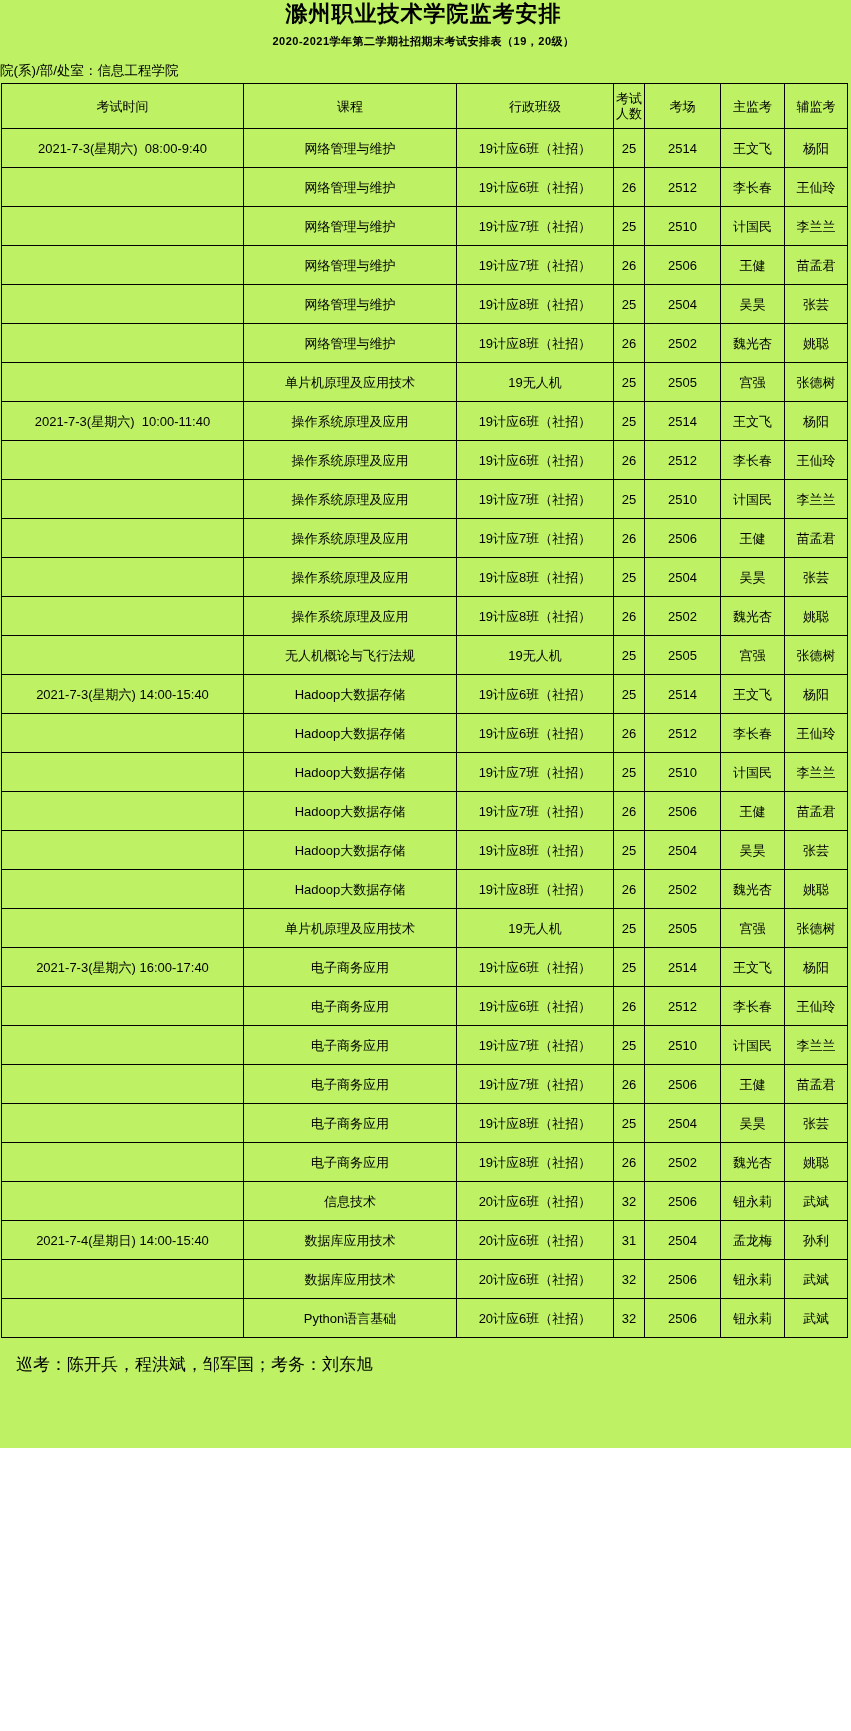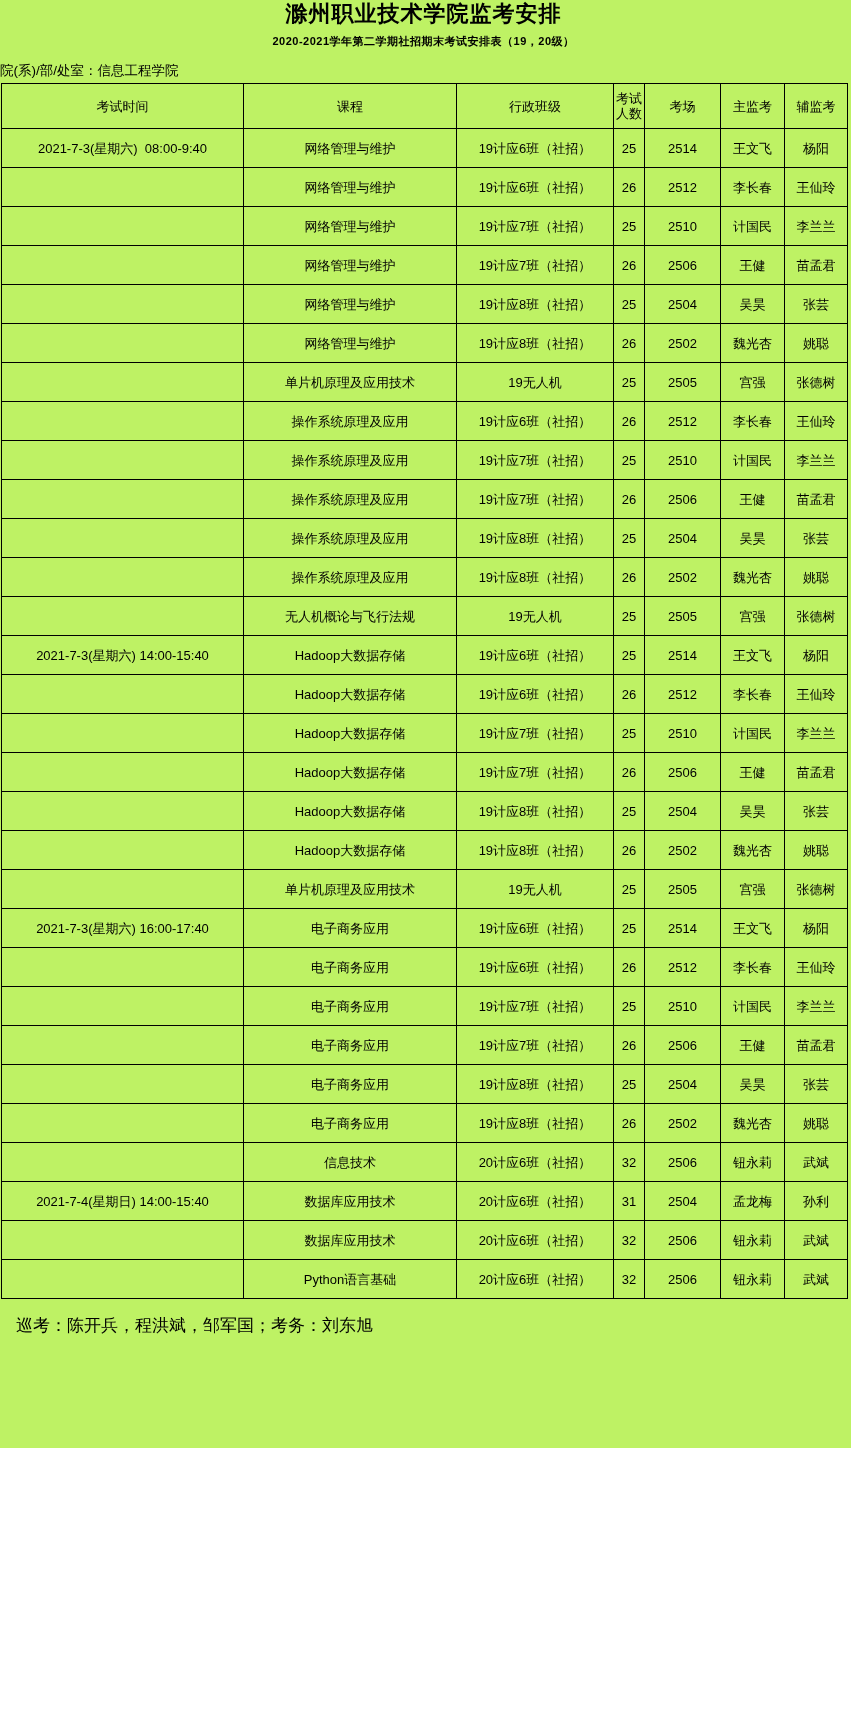--- a/index.html
+++ b/index.html
@@ -157,20 +157,29 @@
         <tr>
           <td></td>
           <td>单片机原理及应用技术</td>
           <td>19无人机</td>
           <td>25</td>
           <td>2505</td>
           <td>宫强</td>
           <td>张德树</td>
         </tr>
         <tr>
+          <td>2021-7-3(星期六)  10:00-11:40</td>
+          <td>操作系统原理及应用</td>
+          <td>19计应6班（社招）</td>
+          <td>25</td>
+          <td>2514</td>
+          <td>王文飞</td>
+          <td>杨阳</td>
+        </tr>
+        <tr>
           <td></td>
           <td>操作系统原理及应用</td>
           <td>19计应6班（社招）</td>
           <td>26</td>
           <td>2512</td>
           <td>李长春</td>
           <td>王仙玲</td>
         </tr>
         <tr>
           <td></td>

